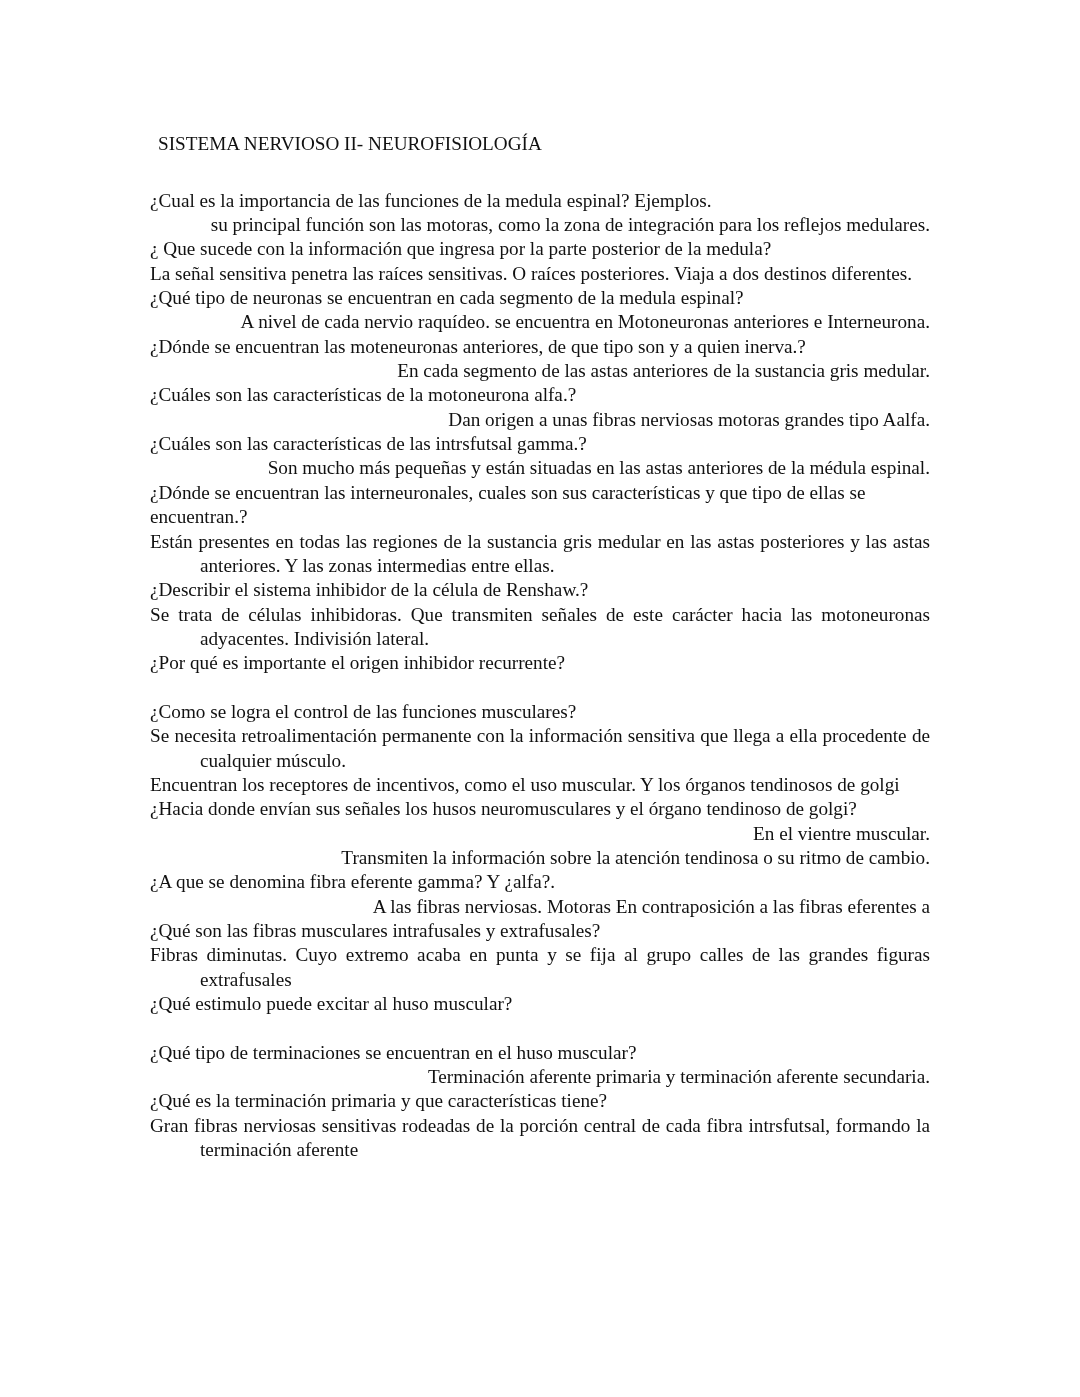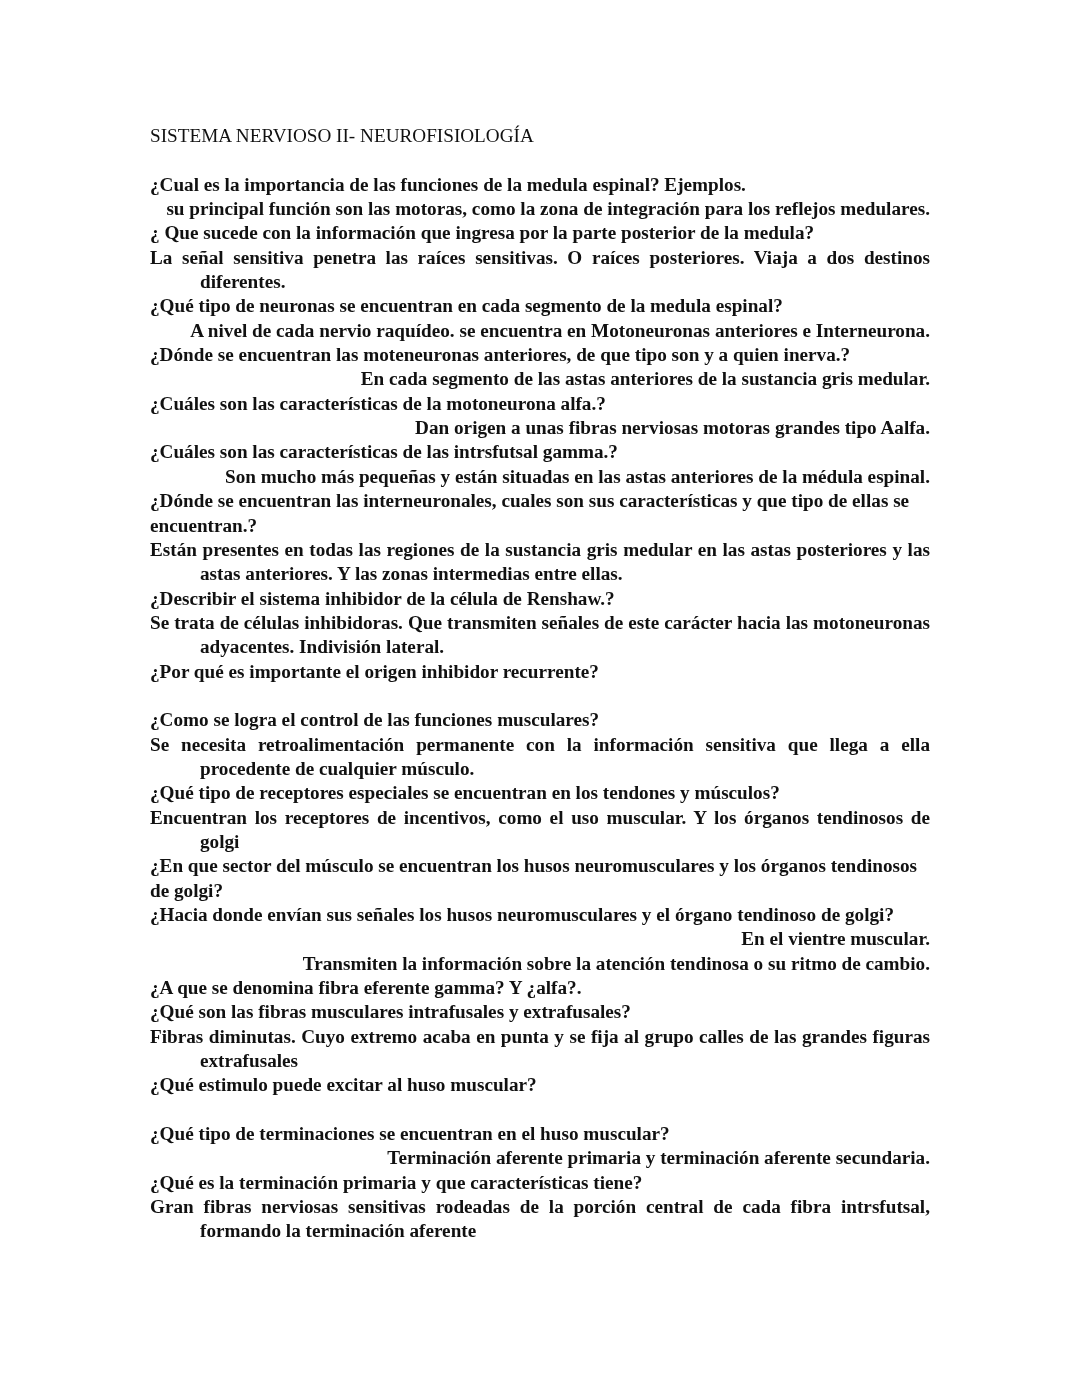--- a/index.html
+++ b/index.html
@@ -17,33 +17,32 @@
     }
     .page {
       position: absolute;
       left: 150px;
       top: 124px;
       width: 780px;
       font-size: 19.2px;
       line-height: 24.35px;
     }
     .title {
-      margin: 0;
+      margin: 8px;
       font-weight: normal;
       font-size: 19.2px;
       line-height: 24.35px;
       height: 24.35px;
     }
     .gap {
       height: 24.35px;
     }
     .line {
       margin: 0;
       white-space: normal;
-      font-weight: bold;
     }
     .answer {
       text-align: justify;
       padding-left: 50px;
       text-indent: -50px;
     }
     .answer.nojustify {
       text-align: right;
     }
     .question {
@@ -72,27 +71,26 @@
   <p class="line question">¿Dónde se encuentran las interneuronales, cuales son sus características y que tipo de ellas se encuentran.?</p>
   <p class="line answer">Están presentes en todas las regiones de la sustancia gris medular en las astas posteriores y las astas anteriores. Y las zonas intermedias entre ellas.</p>
   <p class="line question">¿Describir el sistema inhibidor de la célula de Renshaw.?</p>
   <p class="line answer">Se trata de células inhibidoras. Que transmiten señales de este carácter hacia las motoneuronas adyacentes. Indivisión lateral.</p>
   <p class="line question">¿Por qué es importante el origen inhibidor recurrente?</p>
 
   <div class="gap"></div>
 
   <p class="line question">¿Como se logra el control de las funciones musculares?</p>
   <p class="line answer">Se necesita retroalimentación permanente con la información sensitiva que llega a ella procedente de cualquier músculo.</p>
-  <p class="line question">¿Qué tipo de receptores especiales se encuentran en los tendones y músculos?</p>
   <p class="line answer">Encuentran los receptores de incentivos, como el uso muscular. Y los órganos tendinosos de golgi</p>
-  <p class="line question">¿En que sector del músculo se encuentran los husos neuromusculares y los órganos tendinosos de golgi?</p>
   <p class="line question">¿Hacia donde envían sus señales los husos neuromusculares y el órgano tendinoso de golgi?</p>
   <p class="line answer nojustify">En el vientre muscular.</p>
   <p class="line answer nojustify">Transmiten la información sobre la atención tendinosa o su ritmo de cambio.</p>
   <p class="line question">¿A que se denomina fibra eferente gamma? Y ¿alfa?.</p>
+  <p class="line answer nojustify">A las fibras nerviosas. Motoras En contraposición a las fibras eferentes a</p>
   <p class="line question">¿Qué son las fibras musculares intrafusales y extrafusales?</p>
   <p class="line answer">Fibras diminutas. Cuyo extremo acaba en punta y se fija al grupo calles de las grandes figuras extrafusales</p>
   <p class="line question">¿Qué estimulo puede excitar al huso muscular?</p>
 
   <div class="gap"></div>
 
   <p class="line question">¿Qué tipo de terminaciones se encuentran en el huso muscular?</p>
   <p class="line answer nojustify">Terminación aferente primaria y terminación aferente secundaria.</p>
   <p class="line question">¿Qué es la terminación primaria y que características tiene?</p>
   <p class="line answer">Gran fibras nerviosas sensitivas rodeadas de la porción central de cada fibra intrsfutsal, formando la terminación aferente</p>

